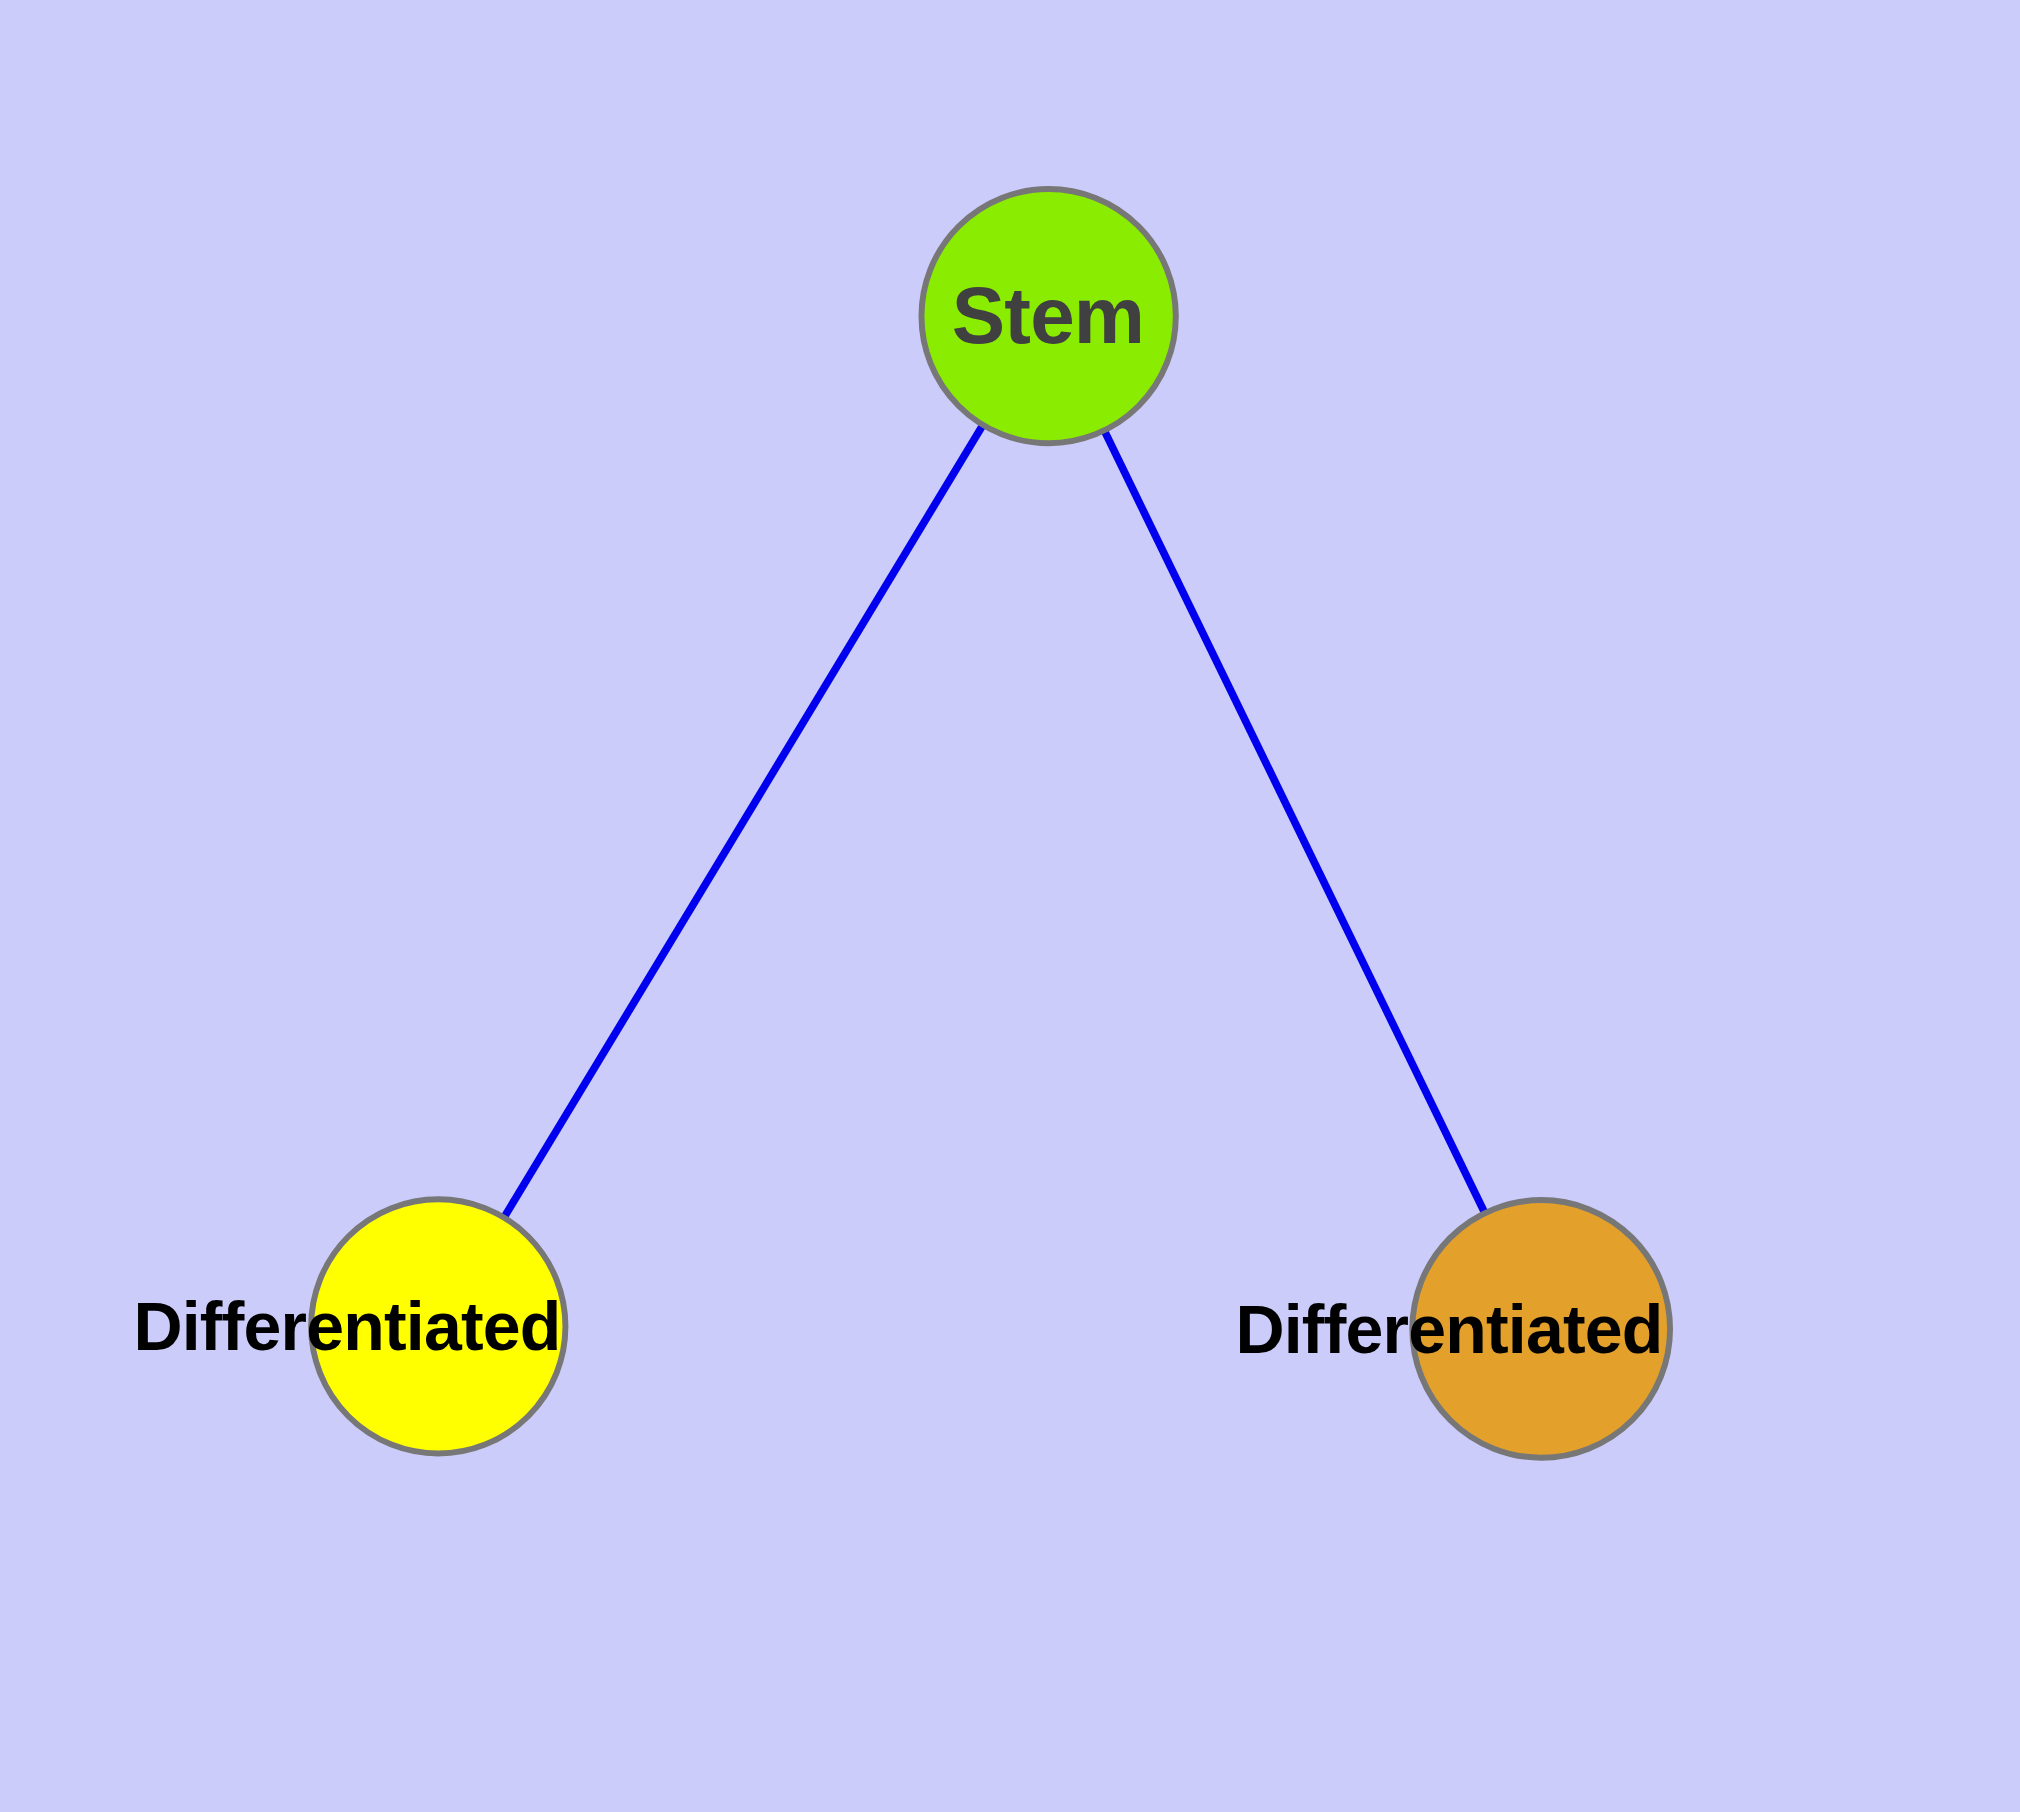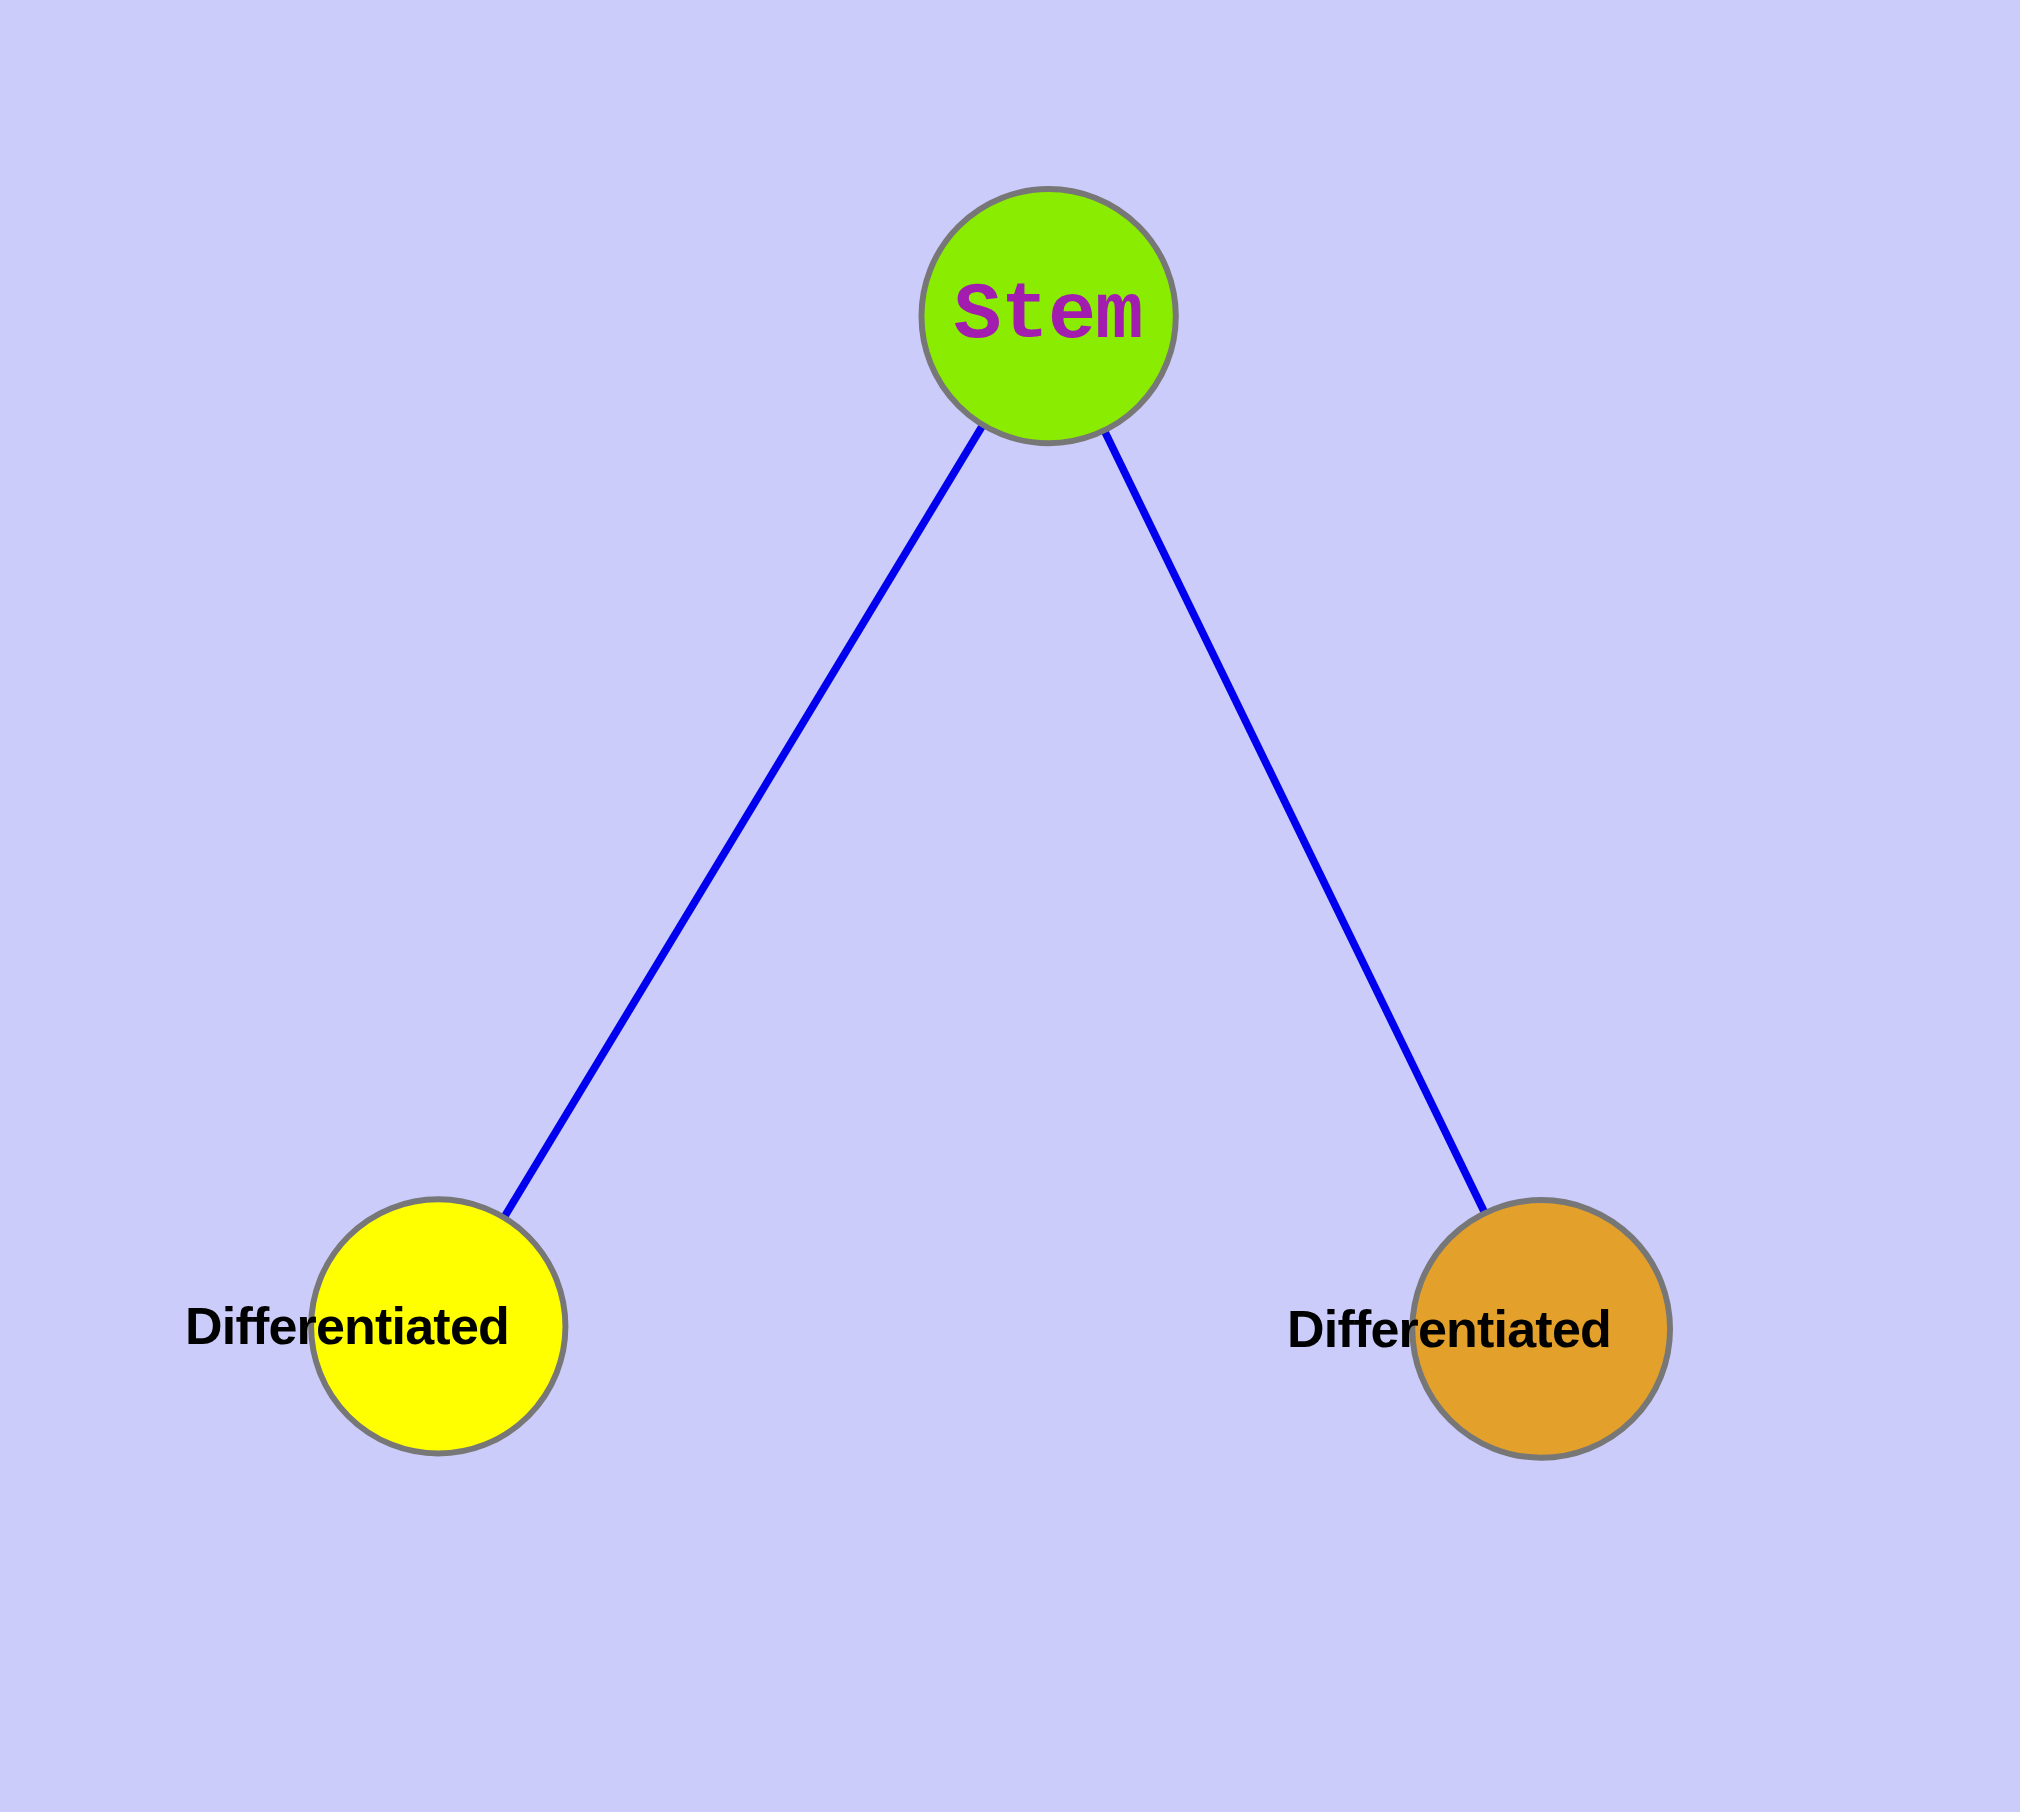--- a/index.html
+++ b/index.html
@@ -21,21 +21,21 @@
     left: 0;
     top: 0;
     width: 2021px;
     height: 1812px;
     display: block;
   }
   .node-label {
     position: absolute;
     color: #000000;
     font-weight: bold;
-    font-size: 52px;
+    font-size: 68px;
     line-height: 92px;
     letter-spacing: -0.8px;
     white-space: pre;
     text-align: center;
     pointer-events: none;
     -webkit-font-smoothing: antialiased;
   }
   .node-label.single {
     font-size: 80px;
   }
@@ -66,21 +66,21 @@
       <line x1="1237" y1="373" x2="517" y2="1565" stroke="#0000ee" stroke-width="9" stroke-linecap="butt"></line>
       <line x1="1237" y1="373" x2="1818" y2="1568" stroke="#0000ee" stroke-width="9" stroke-linecap="butt"></line>
     </g>
     <g>
       <circle cx="517" cy="1565" r="150" fill="#ffff00" stroke="#777777" stroke-width="7"></circle>
       <circle cx="1818" cy="1568" r="152" fill="#e3a12c" stroke="#777777" stroke-width="7"></circle>
       <circle cx="1237" cy="373" r="150" fill="#8aec00" stroke="#777777" stroke-width="7"></circle>
     </g>
   </svg>
 
-  <div id="label-stem" class="node-label single" style="left: 1048px; top: 316px; color: #a21caf; font-family: Liberation Mono, monospace;">Stem</div>
+  <div id="label-stem" class="node-label single" style="left: 1048px; top: 316px; color: #404040;">Stem</div>
 
   <div id="label-type-a" class="node-label" style="left: 347px; top: 1326px; color: rgb(0, 0, 0);">
     <div>Differentiated</div>
   </div>
 
   <div id="label-type-b" class="node-label" style="left: 1449px; top: 1329px; color: rgb(0, 0, 0);">
     <div>Differentiated</div>
   </div>
 
 </div>

